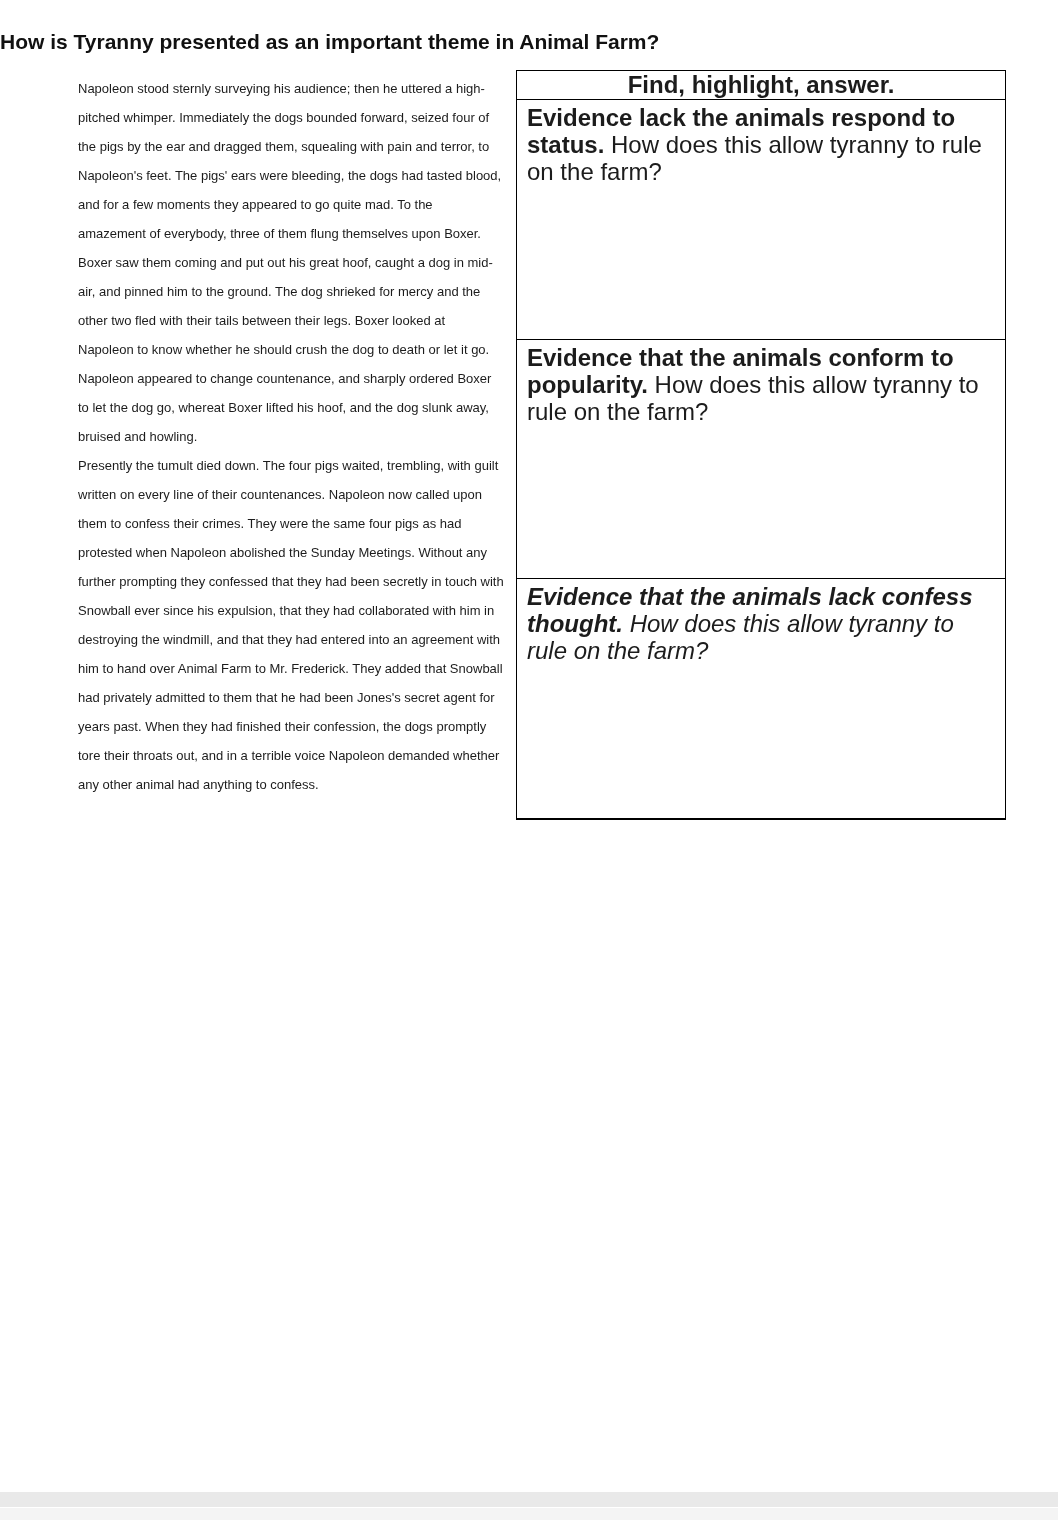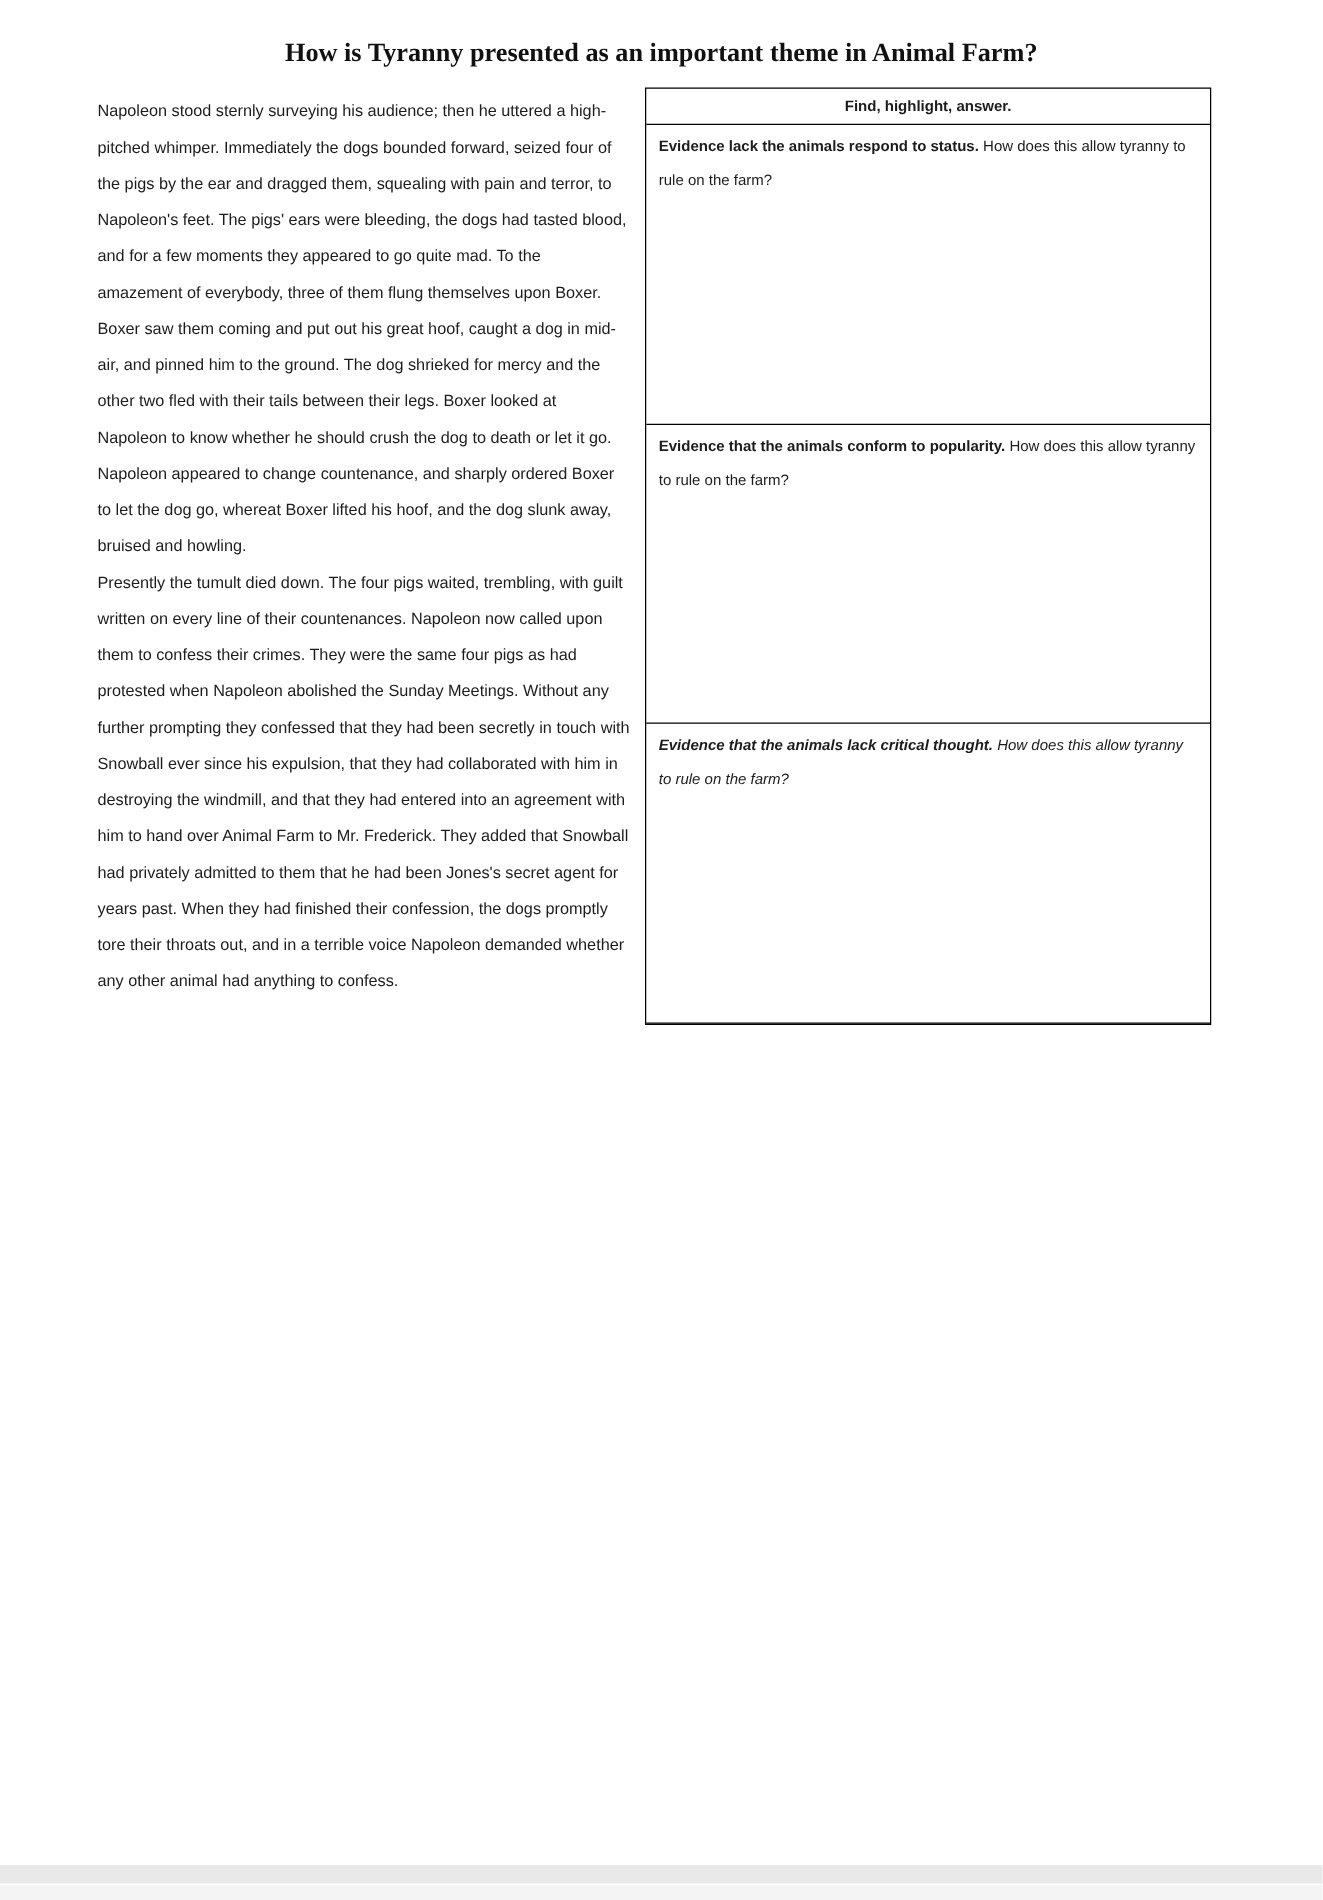--- a/index.html
+++ b/index.html
@@ -11,42 +11,40 @@
     position: relative;
     overflow: hidden;
   }
   .doc-page {
     position: absolute; top: 0; left: 0;
     width: 1058px; height: 1492px;
     background: #ffffff;
   }
   .doc-title {
     padding-top: 30px;
-    text-align: center;
     font-weight: 700;
     font-size: 21px;
     color: #111111;
-    font-family: Liberation Serif, serif;
   }
   .passage {
     position: absolute;
     left: 78px; top: 74px;
     width: 426px;
     font-size: 13px;
     line-height: 29px;
     text-align: left;
   }
   .passage p + p { }
 
   .qtable {
     position: absolute;
     left: 516px; top: 70px;
-    width: 453px;
+    width: 490px;
     border: 1px solid #000000;
-    font-size: 12px;
+    font-size: 24px;
     line-height: 27px;
     background: #ffffff;
   }
   .qhead {
     height: 29px;
     border-bottom: 1px solid #000000;
     font-weight: 700;
     text-align: center;
     line-height: 28px;
   }
@@ -96,21 +94,21 @@
       <span>How does this allow tyranny to rule on the farm?</span>
     </div>
 
 
     <div class="qrow">
       <span class="qlead">Evidence that the animals conform to popularity.</span>
       <span>How does this allow tyranny to rule on the farm?</span>
     </div>
 
     <div class="qrow">
-      <span class="qlead">Evidence that the animals lack critical thought.</span>
+      <span class="qlead">Evidence that the animals lack confess thought.</span>
       <span>How does this allow tyranny to rule on the farm?</span>
     </div>
 
 
   </div>
 
 </div>
 
 <div class="page-gap"></div>
 <div class="next-page-edge"></div>

